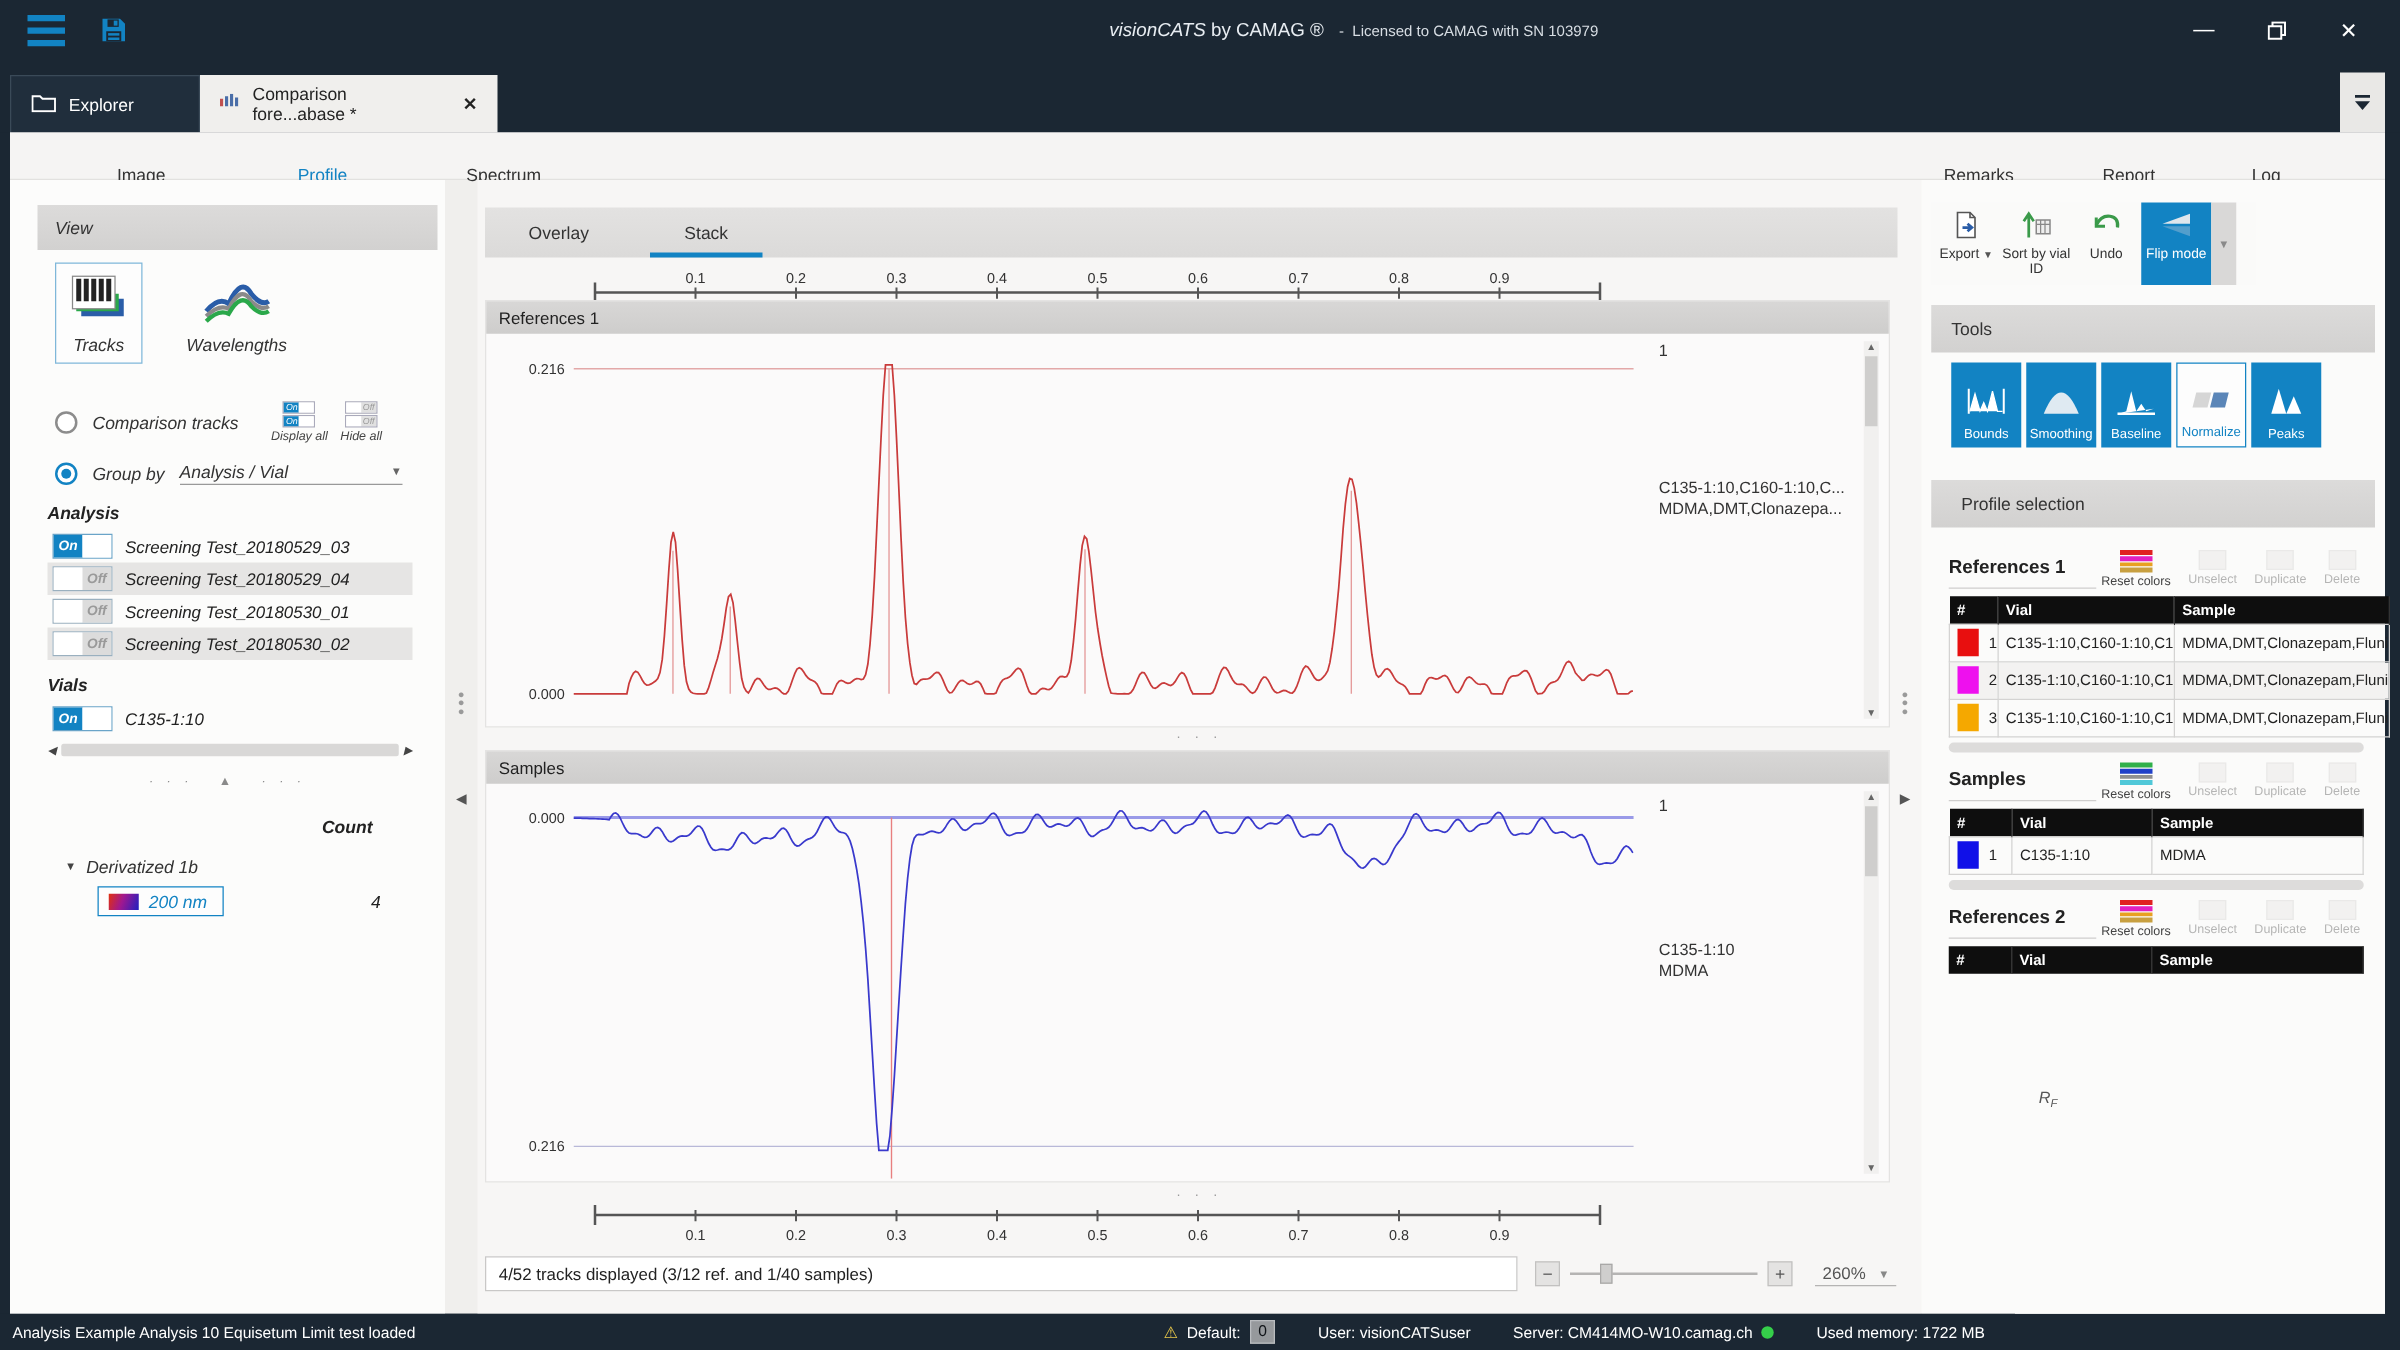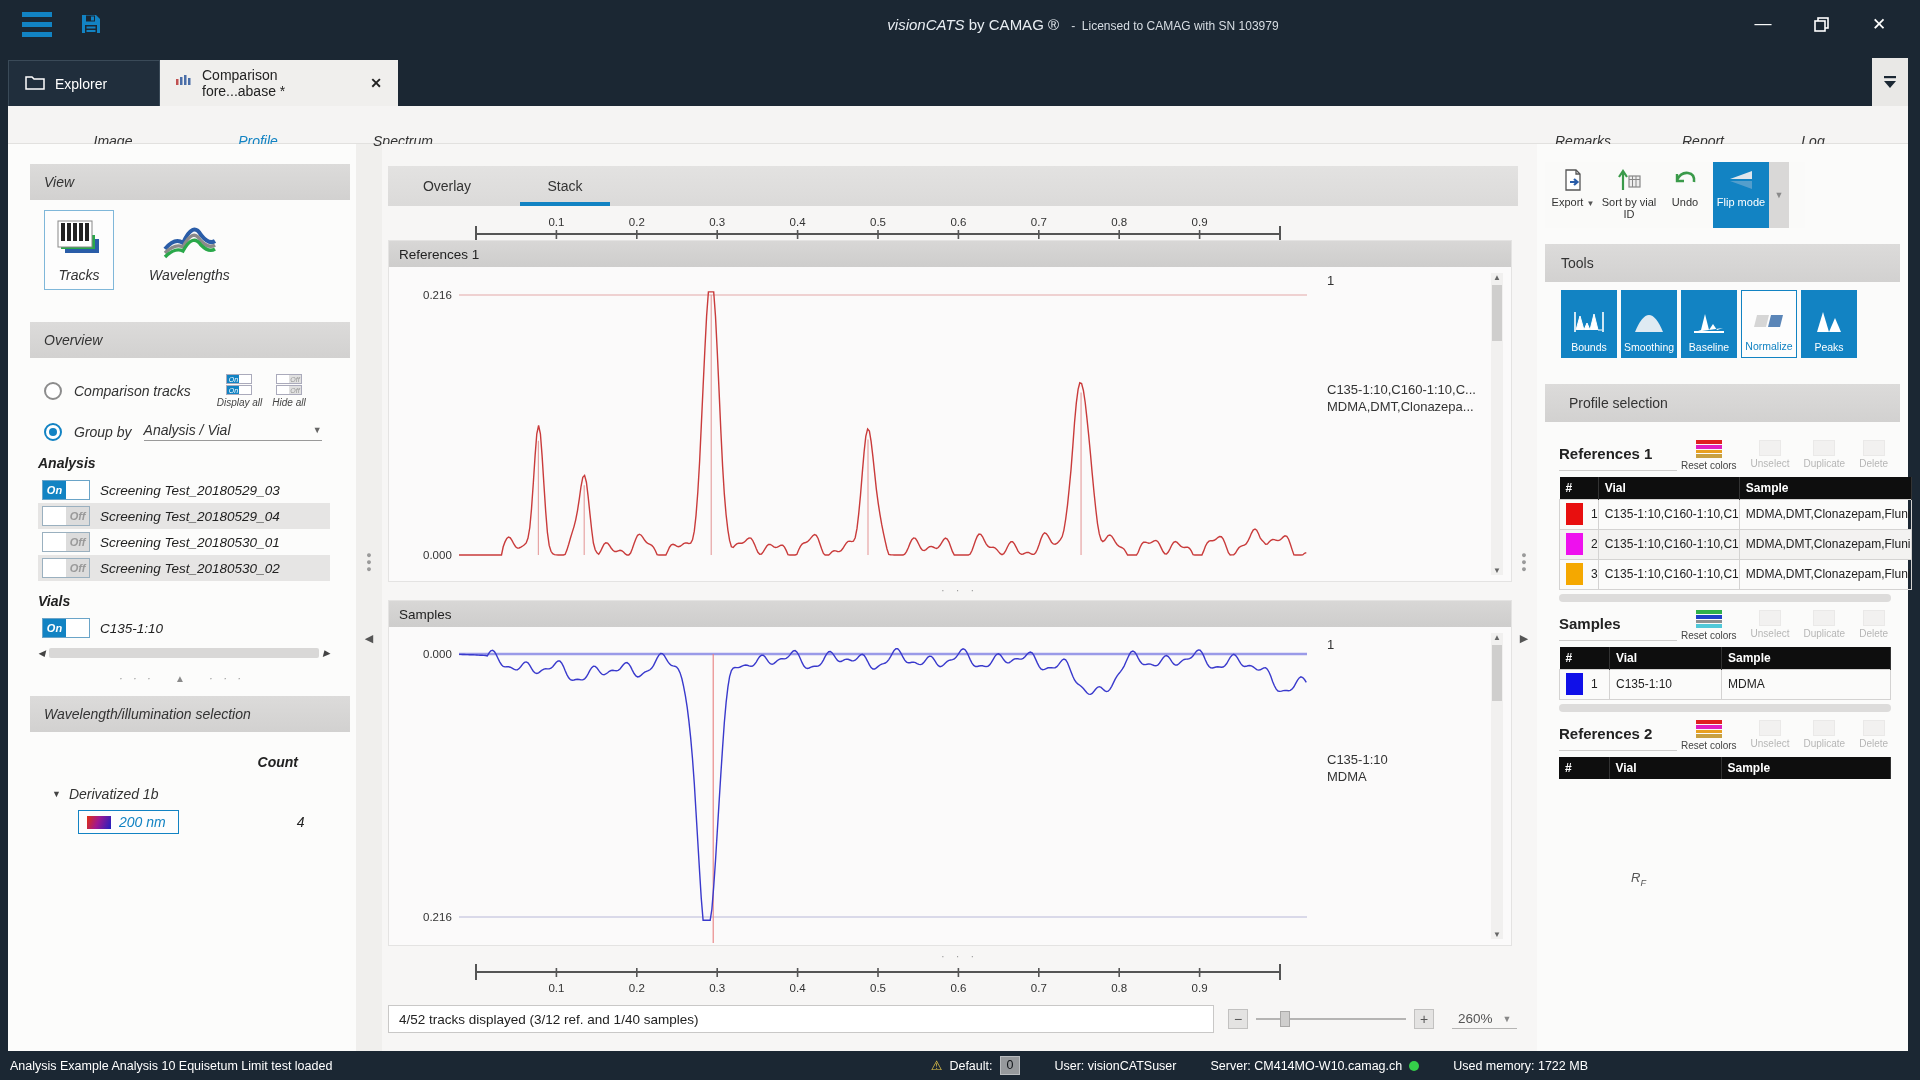--- a/index.html
+++ b/index.html
@@ -28,22 +28,22 @@
   .tab.doc { left:160px; width:238px; background:#f0efed; color:#222; }
   .tab .close-x { margin-left:8px; font-weight:bold; font-size:14px; color:#222; }
   .filter-btn { position:absolute; right:12px; top:58px; width:36px; height:48px;
     background:#e9e8e6; display:flex; align-items:center; justify-content:center; cursor:pointer; }
 
   
   .workspace { position:absolute; left:8px; top:106px; width:1900px; height:945px;
     background:#f0efed; }
   .subtabs { position:absolute; left:0; top:0; width:1900px; height:38px;
     background:#f5f4f3; border-bottom:1px solid #e2e1df; font-size:14px; color:#333; }
-  .subtab { position:absolute; top:16px; height:38px; display:flex; align-items:center;
-    justify-content:center; width:150px; cursor:pointer;font-style:italic; }
+  .subtab { position:absolute; top:4px; height:38px; display:flex; align-items:flex-end;
+    justify-content:center; width:150px; cursor:pointer; }
   .subtab.active { color:#1283c3; }
   .subtab.active::after { content:""; position:absolute; left:18px; right:18px; bottom:0;
     height:4px; background:#1283c3; }
 
   
   .left-panel { position:absolute; left:0; top:38px; width:348px; bottom:0; background:#fcfcfb;font-style:italic; }
   .section-hdr { margin-left:22px; width:320px; height:36px;
     background:linear-gradient(#dcdbda,#d2d1d0); display:flex; align-items:center;
     padding-left:14px; font-size:14px; color:#333; }
   .view-body { margin-left:22px; width:320px; padding:10px 0 14px 14px; display:flex; gap:26px; }
@@ -309,23 +309,20 @@
           <svg width="56" height="42" viewBox="0 0 56 42">
             <path d="M4 32 Q14 20 22 26 Q32 4 40 18 Q48 28 54 24" fill="none" stroke="#2a5da8" stroke-width="4"></path>
             <path d="M4 36 Q14 26 22 30 Q32 10 40 24 Q48 32 54 28" fill="none" stroke="#8a8a8a" stroke-width="3.4"></path>
             <path d="M4 40 Q14 30 22 34 Q32 16 40 28 Q48 36 54 32" fill="none" stroke="#2aa84a" stroke-width="3.4"></path>
           </svg>
         </span>
         <span class="vi-label">Wavelengths</span>
       </div>
     </div>
 
-    <div class="section-hdr" style="margin-top:18px">
-      <span>Overview</span>
-    </div>
 
     <div class="ov-row" style="margin-top:16px">
       <div class="radio"></div>
       <span class="ov-label">Comparison tracks</span>
       <div style="display:flex; gap:10px; margin-left:14px;">
         <div class="mini-btn">
           <span>
             <div class="mini-sw mini-on">
                 <div class="a a1">On</div>
                 <div class="a a2"></div>
@@ -405,23 +402,20 @@
     </div>
 
     <div class="hscroll">
       <span class="arr">◀</span>
       <div class="track"></div>
       <span class="arr">▶</span>
     </div>
 
     <div class="splitter-h">· · ·&nbsp;&nbsp;&nbsp;▲&nbsp;&nbsp;&nbsp;· · ·</div>
 
-    <div class="section-hdr" style="margin-top:12px">
-      <span>Wavelength/illumination selection</span>
-    </div>
     <div class="count-hdr" style="margin-top:22px">Count</div>
     <div class="tree-row" style="margin-top:16px">
       <span style="font-size:9px;color:#444">▼</span>
       <span>Derivatized 1b</span>
     </div>
     <div class="wl-row" style="margin-top:8px">
       <div class="wl-btn">
         <span class="wl-swatch"></span>
         <span>200 nm</span>
       </div>

